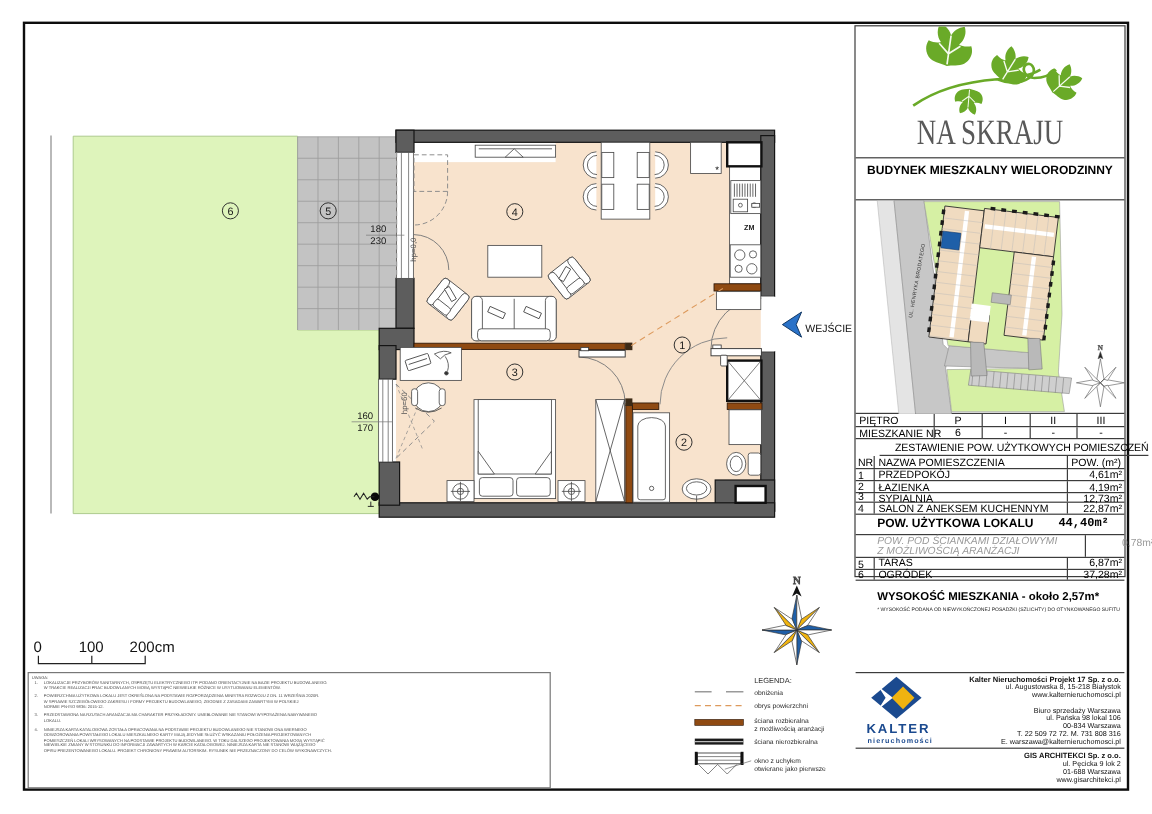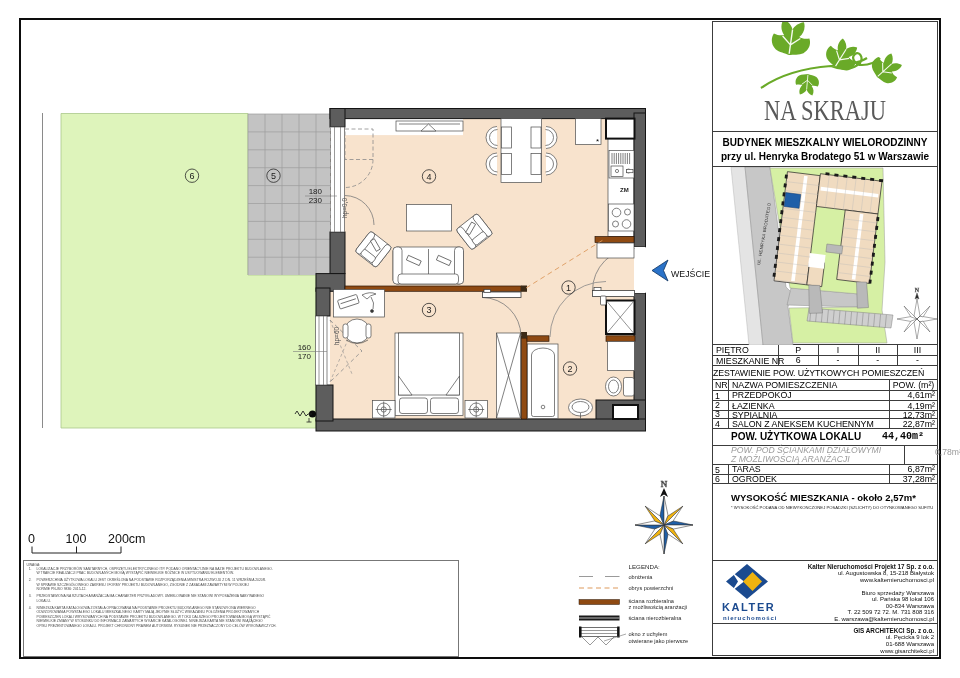--- a/index.html
+++ b/index.html
@@ -1,19 +1,19 @@
 <!DOCTYPE html>
 <html><head>
 <meta charset="utf-8">
 <style>
 * { margin:0; padding:0; box-sizing:border-box; }
 body { width:960px; height:678px; background:#fff; font-family:"Liberation Sans", sans-serif; position:relative; overflow:hidden; }
 #frame { position:absolute; left:19px; top:18px; width:922px; height:641px; border:2.5px solid #0d0d0d; }
 #plansvg { position:absolute; left:0; top:0; }
-#panel { position:absolute; left:712px; top:21px; width:226px; height:635px; border:1px solid #3c3c3c; background:#fff; font-family:"Liberation Sans", sans-serif; }
+#panel { position:absolute; left:712px; top:21px; width:226px; height:460px; border:1px solid #3c3c3c; background:#fff; font-family:"Liberation Sans", sans-serif; }
 .sec { position:absolute; left:0; width:100%; border-bottom:1px solid #3c3c3c; }
 .row { display:flex; align-items:center; }
 #notes { position:absolute; left:22.5px; top:559.5px; width:436px; height:97px; border:0.8px solid #777; padding:2px 3px; font-size:3.4px; line-height:1.32; color:#4a4a4a; }
 #notes ol { margin-left:6px; }
 #notes li { margin-bottom:2.5px; padding-left:4px; }
 </style>
 </head>
 <body>
 <div id="frame"></div>
 <svg id="plansvg" width="960" height="678" viewBox="0 0 960 678" xmlns="http://www.w3.org/2000/svg">
@@ -271,21 +271,20 @@
         </g>
 <g transform="translate(164,55) rotate(48) scale(0.98)" fill="#6aaa28">
           <path d="M0,0 C-3,-1 -8,-1 -11,-3 C-15,-6 -16,-11 -14,-15 C-11,-14 -8,-14 -6,-15 C-9,-18 -10,-23 -8,-27 C-4,-26 -1,-23 0,-20 C1,-23 4,-26 8,-27 C10,-23 9,-18 6,-15 C8,-14 11,-14 14,-15 C16,-11 15,-6 11,-3 C8,-1 3,-1 0,0 Z"></path>
           <path d="M0,-1 L0,-20 M0,-8 L-7,-14 M0,-8 L7,-14" stroke="#f4faee" stroke-width="1.1" fill="none"></path>
         </g>
 </svg>
 <div style="position:absolute;left:0;top:80px;width:100%;text-align:center;font-family:'Liberation Serif',serif;font-size:22.5px;color:#595959;transform:scaleY(1.32);transform-origin:center 100%;">NA SKRAJU</div>
 </div>
 <div class="sec" style="top:110px;height:34.5px;text-align:center;font-size:10px;line-height:1.35;padding-top:4px;color:#000;white-space:nowrap;">
 <div style="font-weight:bold;">BUDYNEK MIESZKALNY WIELORODZINNY</div>
-<div style="font-weight:600;">przy ul. Henryka Brodatego 51 w Warszawie</div>
 </div>
 <div class="sec" style="top:144.5px;height:178.9px;">
 <svg width="224" height="178" viewBox="0 0 224 178" xmlns="http://www.w3.org/2000/svg">
 <polygon points="18,0 32,0 50,178 36,178" fill="#e4e4e4" stroke="#aaa" stroke-width="0.4"></polygon>
 <polygon points="32,0 57,0 73,120 78,125 75,140 80,178 50,178" fill="#c7c7c7" stroke="#8a8a8a" stroke-width="0.5"></polygon>
 <polygon points="78,121 146,127 145,140 74,138" fill="#c7c7c7" stroke="#8a8a8a" stroke-width="0.5"></polygon>
 <polygon points="57,1 170,1 172,95 169,143 174,176 80,176 76,141 145,140 146,127 77,121" fill="#d6f0a4" stroke="#9a9a9a" stroke-width="0.5"></polygon>
 <g stroke="#777" stroke-width="0.45">
           <polygon points="96,141 180,148 178,161 94,154" fill="#cfcfcf"></polygon>
 <line x1="98.0" y1="141.3" x2="96.8" y2="154.3"></line>
@@ -401,21 +400,21 @@
 <div style="width:39.5px;text-align:center;border-left:1px solid #3c3c3c;height:100%;line-height:10.5px;">II</div>
 <div style="flex:1;text-align:center;border-left:1px solid #3c3c3c;height:100%;line-height:10.5px;">III</div>
 </div>
 <div class="sec row" style="top:334.2px;height:10px;font-size:8.8px;white-space:nowrap;">
 <div style="width:65px;padding-left:3px;">MIESZKANIE NR</div>
 <div style="width:39.5px;text-align:center;border-left:1px solid #3c3c3c;height:100%;line-height:9.5px;">6</div>
 <div style="width:40px;text-align:center;border-left:1px solid #3c3c3c;height:100%;line-height:9.5px;">-</div>
 <div style="width:39.5px;text-align:center;border-left:1px solid #3c3c3c;height:100%;line-height:9.5px;">-</div>
 <div style="flex:1;text-align:center;border-left:1px solid #3c3c3c;height:100%;line-height:9.5px;">-</div>
 </div>
-<div class="sec" style="top:344.2px;height:14.1px;text-align:left;font-size:8.8px;letter-spacing:-0.1px;line-height:14.5px;white-space:nowrap;">ZESTAWIENIE POW. UŻYTKOWYCH POMIESZCZEŃ</div>
+<div class="sec" style="top:344.2px;height:14.1px;text-align:right;font-size:8.8px;letter-spacing:-0.1px;line-height:14.5px;white-space:nowrap;margin-left:20px;">ZESTAWIENIE POW. UŻYTKOWYCH POMIESZCZEŃ</div>
 <div class="sec row" style="top:358.3px;height:10.9px;font-size:8.8px;white-space:nowrap;">
 <div style="width:15px;padding-left:2px;">NR</div>
 <div style="flex:1;border-left:1px solid #3c3c3c;height:100%;line-height:10.5px;padding-left:3px;">NAZWA POMIESZCZENIA</div>
 <div style="width:48px;border-left:1px solid #3c3c3c;height:100%;line-height:10.5px;text-align:center;">POW. (m²)</div>
 </div>
 <div class="sec row" style="top:369.2px;height:9.7px;font-size:8.8px;white-space:nowrap;">
 <div style="width:15px;padding-left:2px;">1</div>
 <div style="flex:1;border-left:1px solid #3c3c3c;height:100%;line-height:9.7px;padding-left:3px;">PRZEDPOKÓJ</div>
 <div style="width:48px;border-left:1px solid #3c3c3c;height:100%;line-height:9.7px;text-align:right;padding-right:2px;">4,61m²</div>
 </div>

